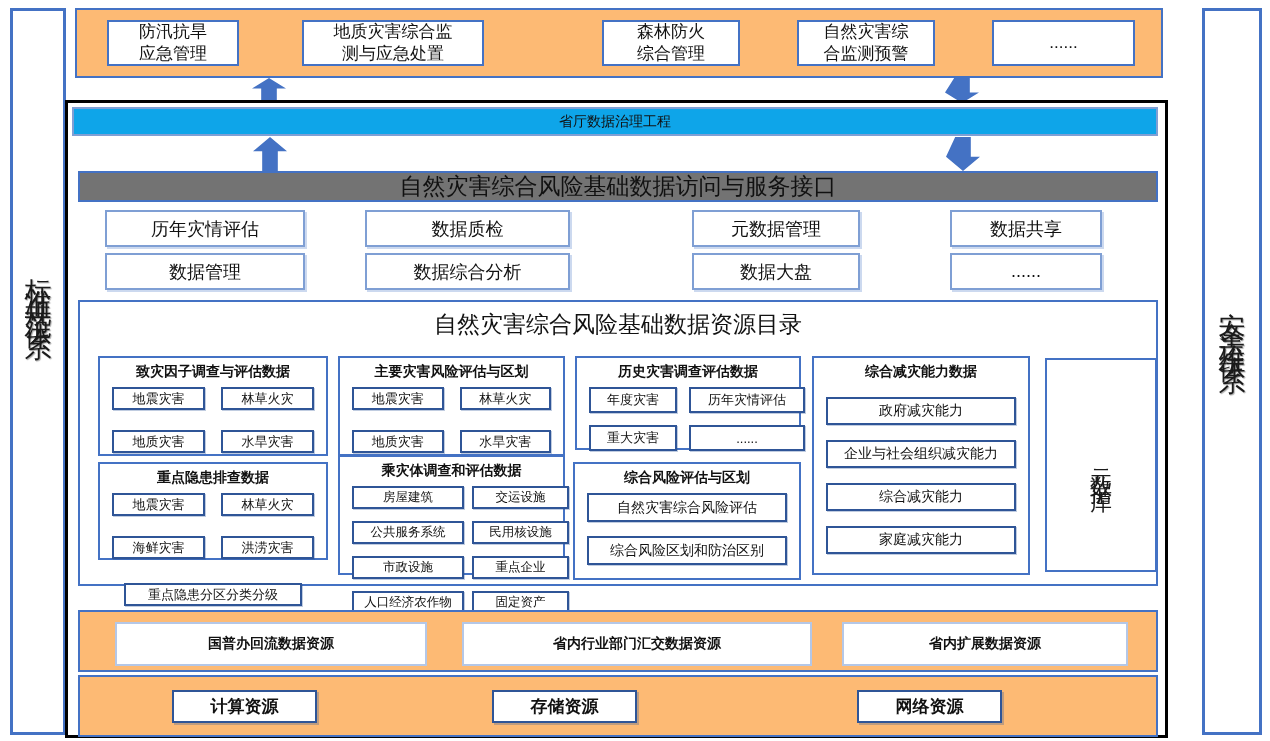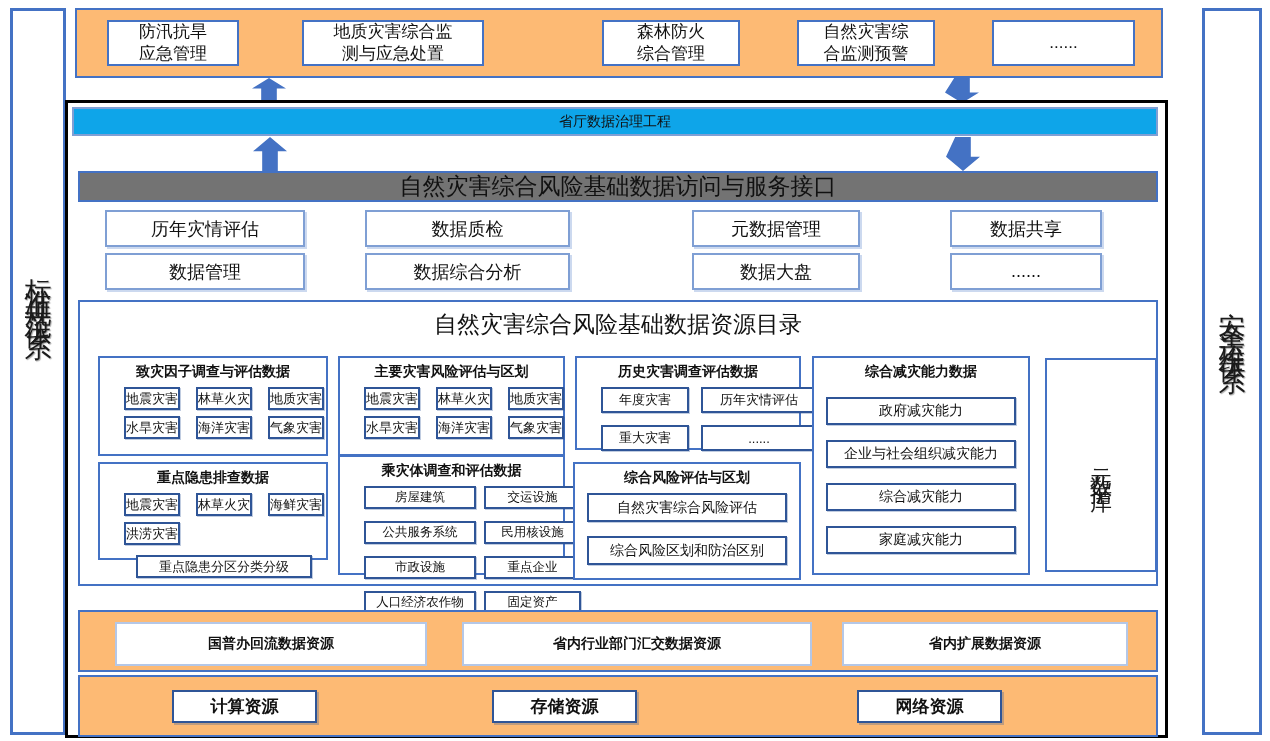--- a/index.html
+++ b/index.html
@@ -26,23 +26,23 @@
   .black-box{border:3px solid #000;background:#fff;}
   .gov-band{border:2px solid #7F9FD4;font-size:14px;background:#0ea5e9;}
   .api-band{border:2px solid #4472C4;font-size:23px;background:#737373;}
 
   .fn{height:37px;border:2px solid #7F9FD4;box-shadow:2px 2px 0 rgba(143,170,220,.45);
     font-size:18px;background:#fff;}
 
   .catalog{border:2px solid #4472C4;background:#fff;}
   .catalog-title{font-size:23px;}
 
-  .group{border:2px solid #4472C4;background:#fff;padding:5px 24px 4px;}
+  .group{border:2px solid #4472C4;background:#fff;padding:5px 12px 4px;}
   .group-title{text-align:center;font-size:14px;font-weight:bold;margin-bottom:6px;}
-  .g2{display:grid;grid-template-columns:1fr 1fr 1fr;gap:6px 16px;}
+  .g2{display:grid;grid-template-columns:1fr 1fr;gap:20px 16px;}
   .item{border:2px solid #2F5597;box-shadow:1px 1px 0 rgba(47,85,151,.3);
     display:flex;align-items:center;justify-content:center;text-align:center;
     font-size:13px;height:19px;background:#fff;white-space:nowrap;}
 
   #group-historical .g2{grid-template-columns:88px 116px;gap:12px 12px;}
   #group-historical .item{height:22px;}
   #group-hidden .g2 .item:last-child{grid-column:1/-1;margin:4px 12px 0;}
   #group-exposure .g2{grid-template-columns:112px 97px;gap:12px 8px;}
   #group-exposure .item{font-size:12.5px;}
   .g1{display:flex;flex-direction:column;align-items:center;}

